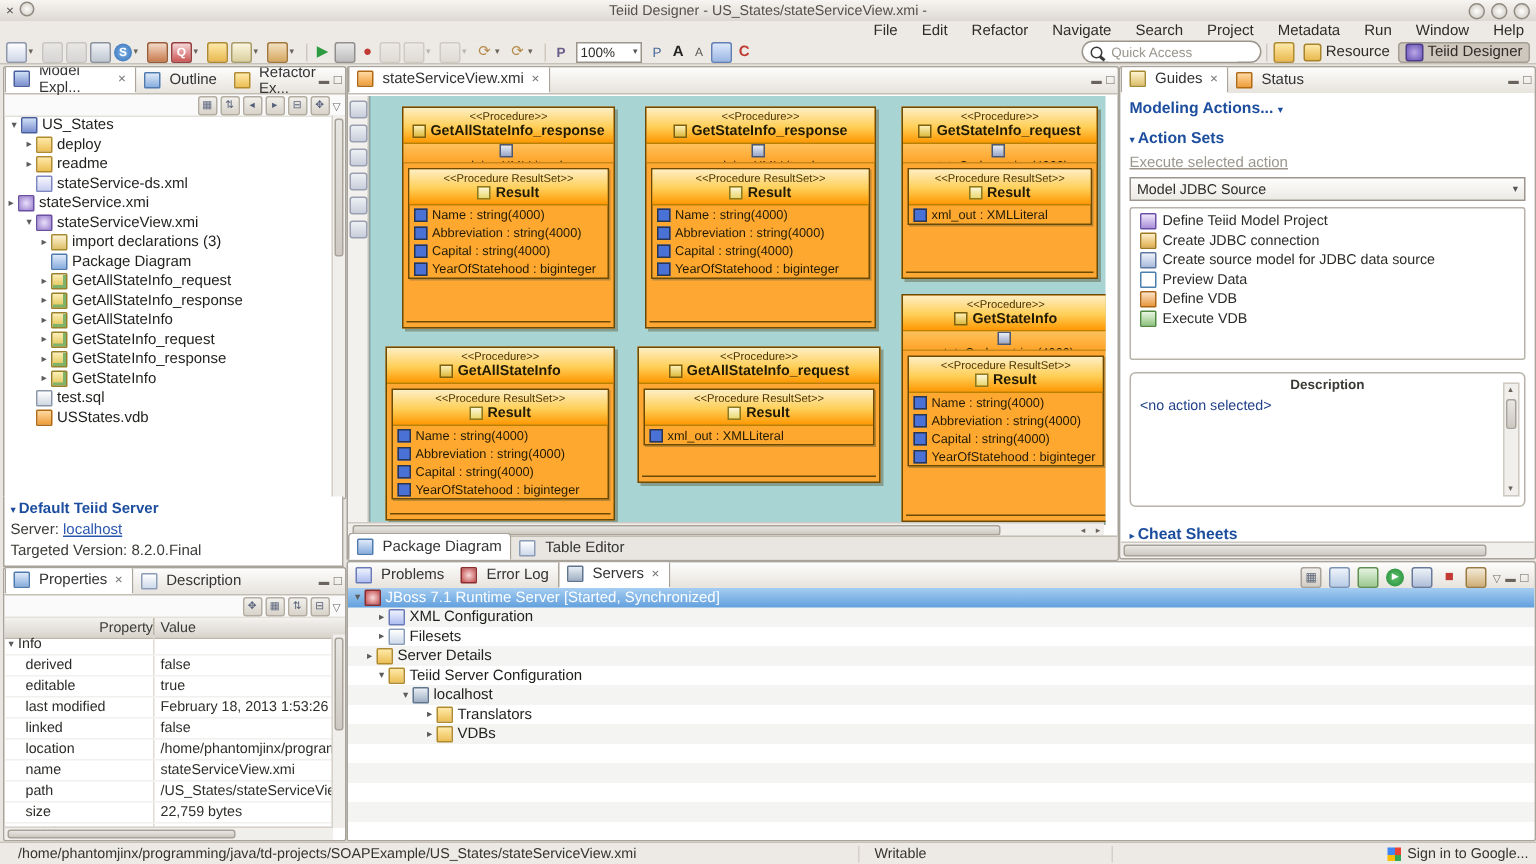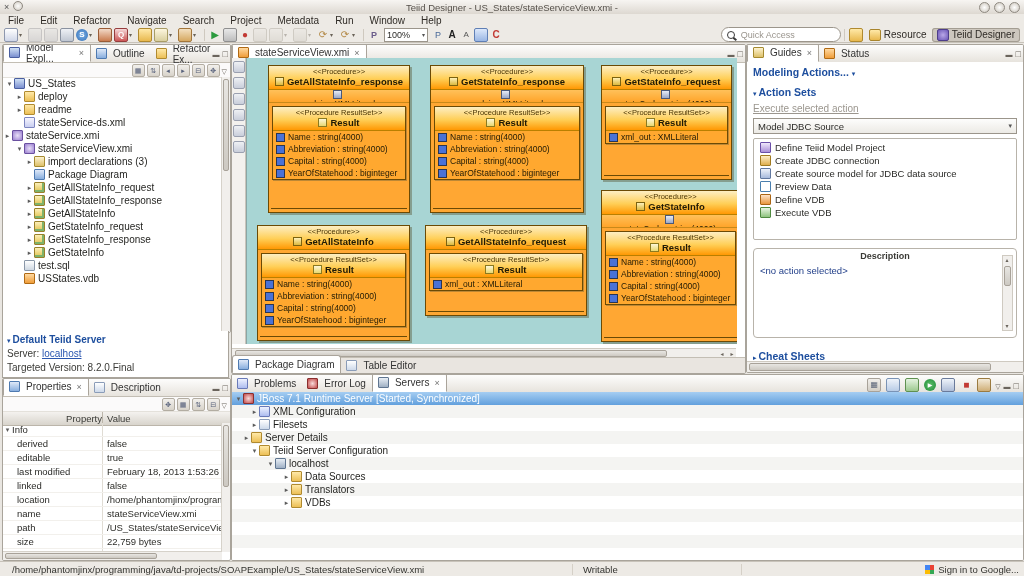--- a/index.html
+++ b/index.html
@@ -8,21 +8,21 @@
   
   #titlebar{position:absolute;left:0;top:0;width:1024px;height:14px;
             background:linear-gradient(#f7f5f2,#ddd8d1);border-bottom:1px solid #c2bcb2;
             display:flex;align-items:center;}
   #title-text{position:absolute;left:0;right:0;text-align:center;font-size:9.5px;color:#55504a;}
   .wm-left{display:flex;gap:4px;margin-left:4px;z-index:2;}
   .wm-x{font-size:9px;color:#555;line-height:12px;}
   .wm-o{width:8px;height:8px;border-radius:50%;border:1px solid #8f8a82;background:radial-gradient(#fdfdfc,#cfc9c0);}
   .wm-right{position:absolute;right:4px;top:2px;display:flex;gap:4px;z-index:2;}
   .wm-btn{width:9px;height:9px;border-radius:50%;border:1px solid #8f8a82;background:radial-gradient(#ffffff,#cac4ba);}
-  #menubar{position:absolute;left:0;top:14px;width:1024px;height:13px;background:#edeae5;display:flex;align-items:center;}
+  #menubar{position:absolute;left:0;top:14px;width:1024px;height:13px;background:#edeae5;display:flex;align-items:center;justify-content:flex-end;}
   .menu-item{padding:0 8px;font-size:10px;color:#2f2b26;}
   #toolbar{position:absolute;left:0;top:27px;width:1024px;height:16px;background:#edeae5;
            border-bottom:1px solid #c8c3ba;display:flex;align-items:center;padding-left:3px;box-sizing:border-box;}
   .t{display:inline-block;width:12px;height:12px;border-radius:2px;margin:0 1px;position:relative;flex:none;}
   .t::before{position:absolute;left:0;top:0;width:12px;height:12px;text-align:center;font-size:8px;line-height:12px;}
   .dd{width:6px;color:#6a6358;font-size:6px;margin-right:2px;flex:none;}
   .tsep{width:1px;height:12px;background:#cfc9bf;margin:0 3px;flex:none;}
   .dis{opacity:.4;}
   .tl-new{background:linear-gradient(#fefefe,#cfd6e8);border:1px solid #8d97ad;}
   .tl-save{background:linear-gradient(#e3e3e3,#b9b9bd);border:1px solid #909095;}
@@ -118,21 +118,21 @@
   .grid-hd .c1{width:100px;padding-left:4px;border-right:1px solid #bbb5aa;box-sizing:border-box;line-height:13px;text-align:right;}
   .grid-hd .c2{flex:1;padding-left:4px;line-height:13px;}
   .prow{display:flex;height:13px;line-height:13px;border-bottom:1px solid #f2f0ec;font-size:9.5px;white-space:nowrap;}
   .prow .c1{width:100px;box-sizing:border-box;display:flex;align-items:center;overflow:hidden;border-right:1px solid #e0dcd4;}
   .prow .c2{flex:1;padding-left:4px;overflow:hidden;color:#2e2e2a;}
   #props-body{position:absolute;top:44px;left:0;right:8px;bottom:8px;overflow:hidden;}
   #props-vsb{position:absolute;top:44px;right:0;bottom:8px;width:8px;background:#f1efec;border-left:1px solid #d6d2ca;}
   #props-hsb{position:absolute;left:0;right:8px;bottom:0;height:8px;background:#f1efec;border-top:1px solid #d6d2ca;}
   
   #editor{left:231px;top:44px;width:513px;height:328px;}
-  #ed-content{position:absolute;top:13px;left:0;width:546px;height:286px;}
+  #ed-content{position:absolute;top:19px;left:0;width:546px;height:286px;}
   #palette{position:absolute;left:0;top:0;width:14px;height:286px;background:#f3f1ee;border-right:1px solid #c9c4bb;
            display:flex;flex-direction:column;align-items:center;padding-top:3px;gap:4px;box-sizing:border-box;}
   .pal{width:10px;height:10px;border-radius:2px;background:linear-gradient(#eef0f4,#c9cedb);border:1px solid #9aa0b0;}
   #canvas{position:absolute;left:14px;top:0;width:490px;height:286px;background:#a8d5d4;border-left:1px solid #8aa5a4;overflow:hidden;}
   #ed-vsb{position:absolute;right:0;top:0;width:9px;height:286px;background:#f1efec;border-left:1px solid #cfcac1;}
   #ed-hsb{position:absolute;left:0;top:303px;width:504px;height:9px;background:#f1efec;border-top:1px solid #cfcac1;}
   #ed-btabs{position:absolute;left:0;top:312px;width:513px;height:16px;background:#e9e5e0;border-top:1px solid #c3beb4;
             display:flex;align-items:flex-end;}
   
   .dbox{position:absolute;background:#ffa733;border:1px solid #6b4a05;box-shadow:2px 2px 0 rgba(90,90,60,.45);
@@ -802,25 +802,20 @@
           <span class="tlabel">Teiid Server Configuration</span>
         </div>
       <div class="trow" style="padding-left:34px">
           <span class="exp open"></span>
           <span class="ic i-host"></span>
           <span class="tlabel">localhost</span>
         </div>
       <div class="trow" style="padding-left:50px">
           <span class="exp closed"></span>
           <span class="ic i-folder"></span>
-          <span class="tlabel">Data Sources</span>
-        </div>
-      <div class="trow" style="padding-left:50px">
-          <span class="exp closed"></span>
-          <span class="ic i-folder"></span>
           <span class="tlabel">Translators</span>
         </div>
       <div class="trow" style="padding-left:50px">
           <span class="exp closed"></span>
           <span class="ic i-folder"></span>
           <span class="tlabel">VDBs</span>
         </div>
     </div>
   </div>
 

